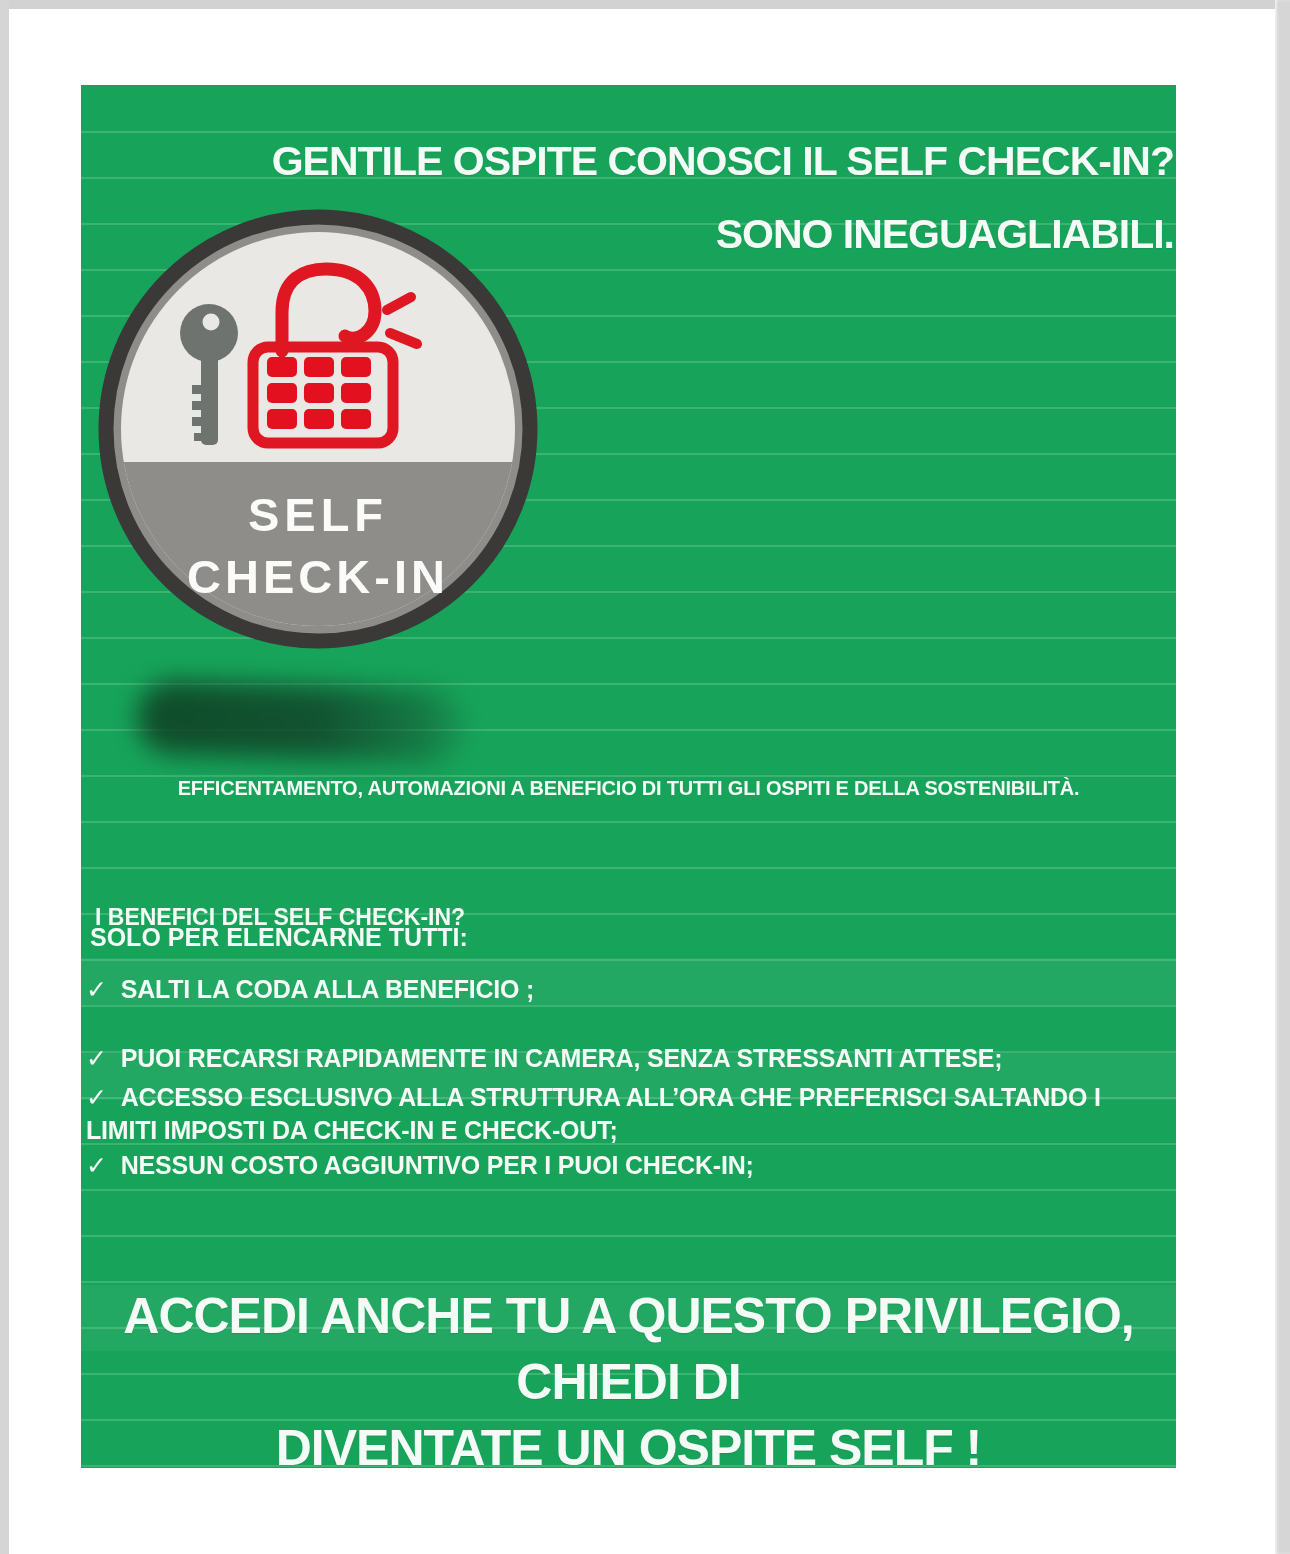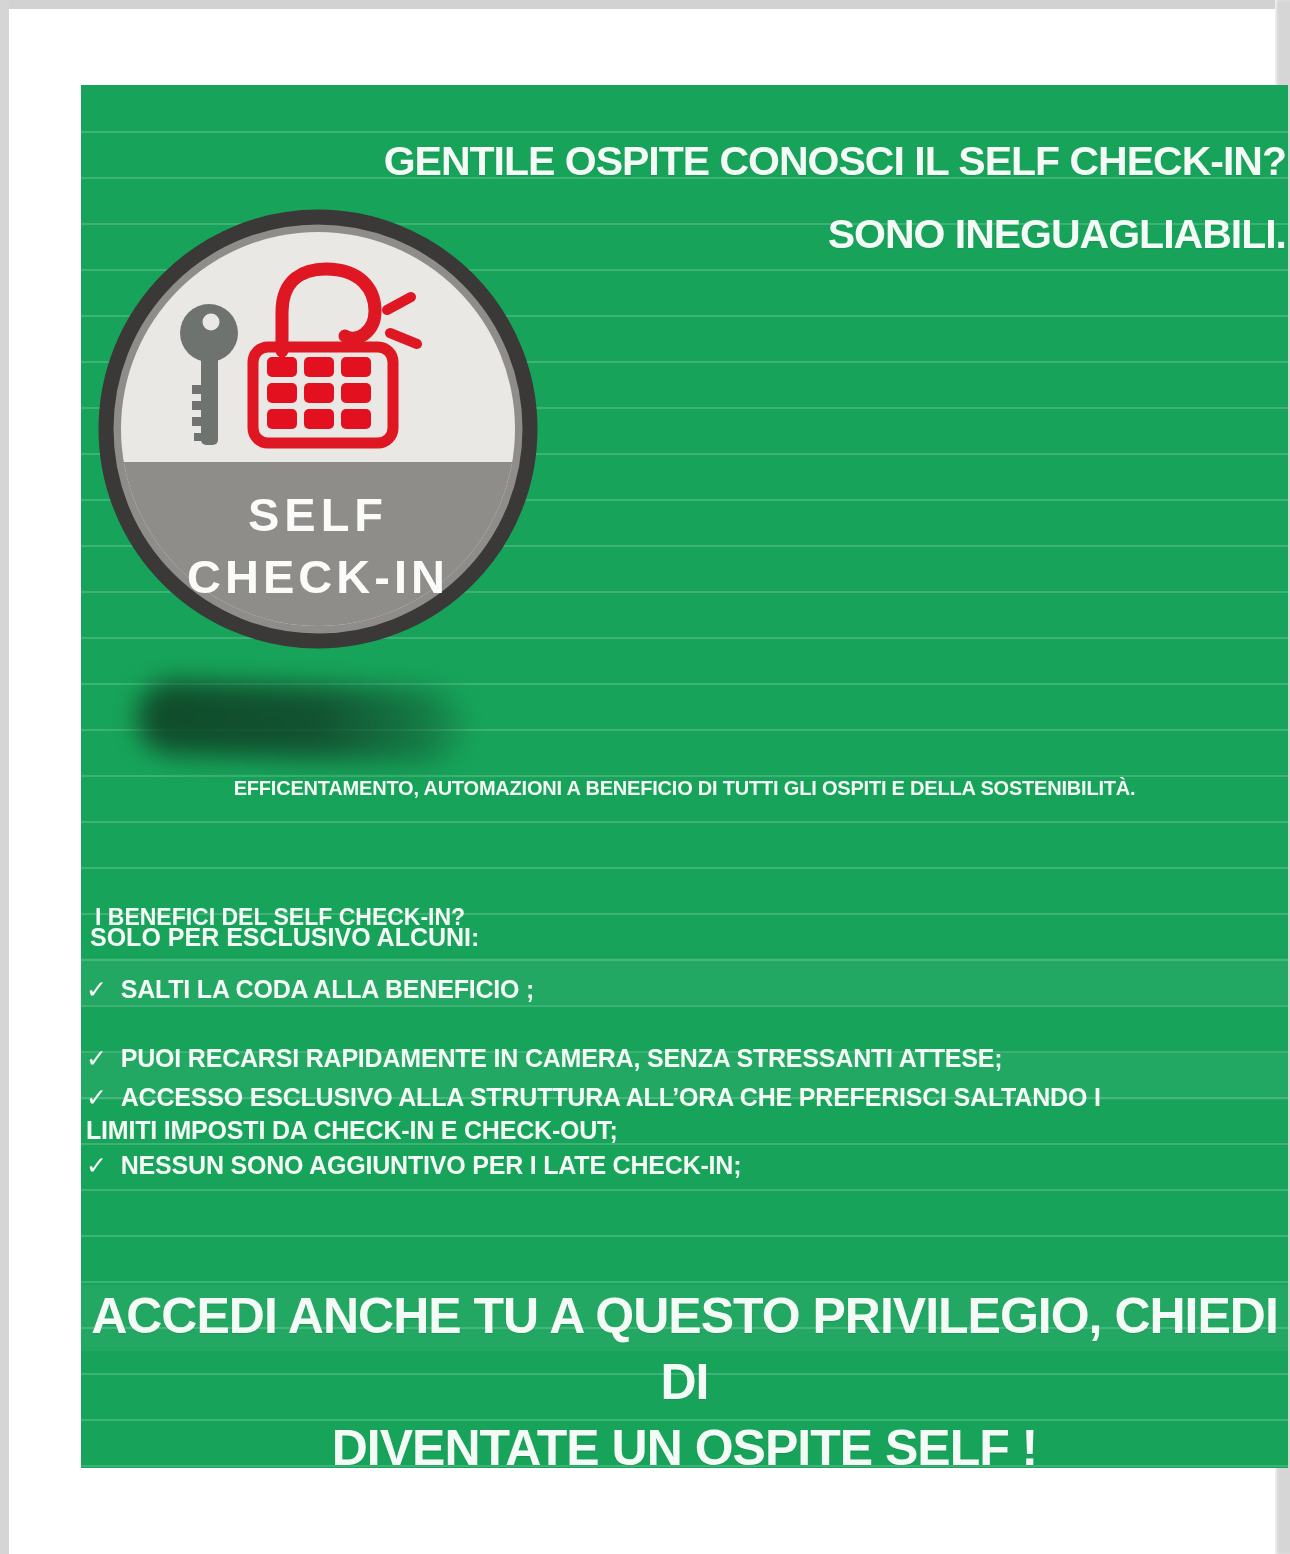--- a/index.html
+++ b/index.html
@@ -8,21 +8,21 @@
     background:#ffffff;
     font-family:"Liberation Sans", sans-serif;
   }
   
   .border-top{position:absolute;left:0;top:0;width:1290px;height:9px;background:#d2d2d2;}
   .border-left{position:absolute;left:0;top:0;width:9px;height:1554px;background:#d5d5d5;}
   .border-right{position:absolute;left:1275px;top:0;width:15px;height:1554px;background:#d6d6d6;box-shadow:inset 2px 0 2px #efefef;}
 
   
   .card{
-    position:absolute;left:81px;top:85px;width:1207px;height:1383px;
+    position:absolute;left:81px;top:85px;width:1095px;height:1383px;
     background-color:#17a45a;
     background-image:
       repeating-linear-gradient(180deg,
         rgba(255,255,255,0) 0px, rgba(255,255,255,0) 44px,
         rgba(255,255,255,0.16) 44px, rgba(255,255,255,0.16) 46px);
     background-position:0 2px;
     color:#f4faf5;
     text-decoration:underline;
   }
   .row-band{position:absolute;left:0;width:100%;background:rgba(255,255,255,0.05);}
@@ -137,33 +137,33 @@
       <text x="220" y="322" text-anchor="middle" font-family="Liberation Sans, sans-serif" font-size="47" font-weight="700" letter-spacing="5" fill="#fbfbf9">SELF</text>
       <text x="220" y="384" text-anchor="middle" font-family="Liberation Sans, sans-serif" font-size="47" font-weight="700" letter-spacing="4" fill="#fbfbf9">CHECK-IN</text>
     </svg>
   </div>
 
   <div class="smudge"></div>
 
   <div class="tagline">EFFICENTAMENTO, AUTOMAZIONI A BENEFICIO DI TUTTI GLI OSPITI E DELLA SOSTENIBILITÀ.</div>
 
   <div class="benefits-question">I BENEFICI DEL SELF CHECK-IN?</div>
-  <div class="benefits-intro">SOLO PER ESCLUSIVO ALCUNI:</div>
+  <div class="benefits-intro">SOLO PER ELENCARNE TUTTI:</div>
 
   <div class="benefit b1">
     <span class="check">✓</span><span>SALTI LA CODA ALLA BENEFICIO ;</span>
   </div>
   <div class="benefit b2">
     <span class="check">✓</span><span>PUOI RECARSI RAPIDAMENTE IN CAMERA, SENZA STRESSANTI ATTESE;</span>
   </div>
   <div class="benefit b3">
     <span class="check">✓</span><span>ACCESSO ESCLUSIVO ALLA STRUTTURA ALL’ORA CHE PREFERISCI SALTANDO I LIMITI IMPOSTI DA CHECK-IN E CHECK-OUT;</span>
   </div>
   <div class="benefit b4">
-    <span class="check">✓</span><span>NESSUN SONO AGGIUNTIVO PER I LATE CHECK-IN;</span>
+    <span class="check">✓</span><span>NESSUN COSTO AGGIUNTIVO PER I PUOI CHECK-IN;</span>
   </div>
 
   <div class="cta">
     <div>ACCEDI ANCHE TU A QUESTO PRIVILEGIO, CHIEDI DI</div>
     <div>DIVENTATE UN OSPITE SELF !</div>
   </div>
 
 </div>
 
 </body></html>

